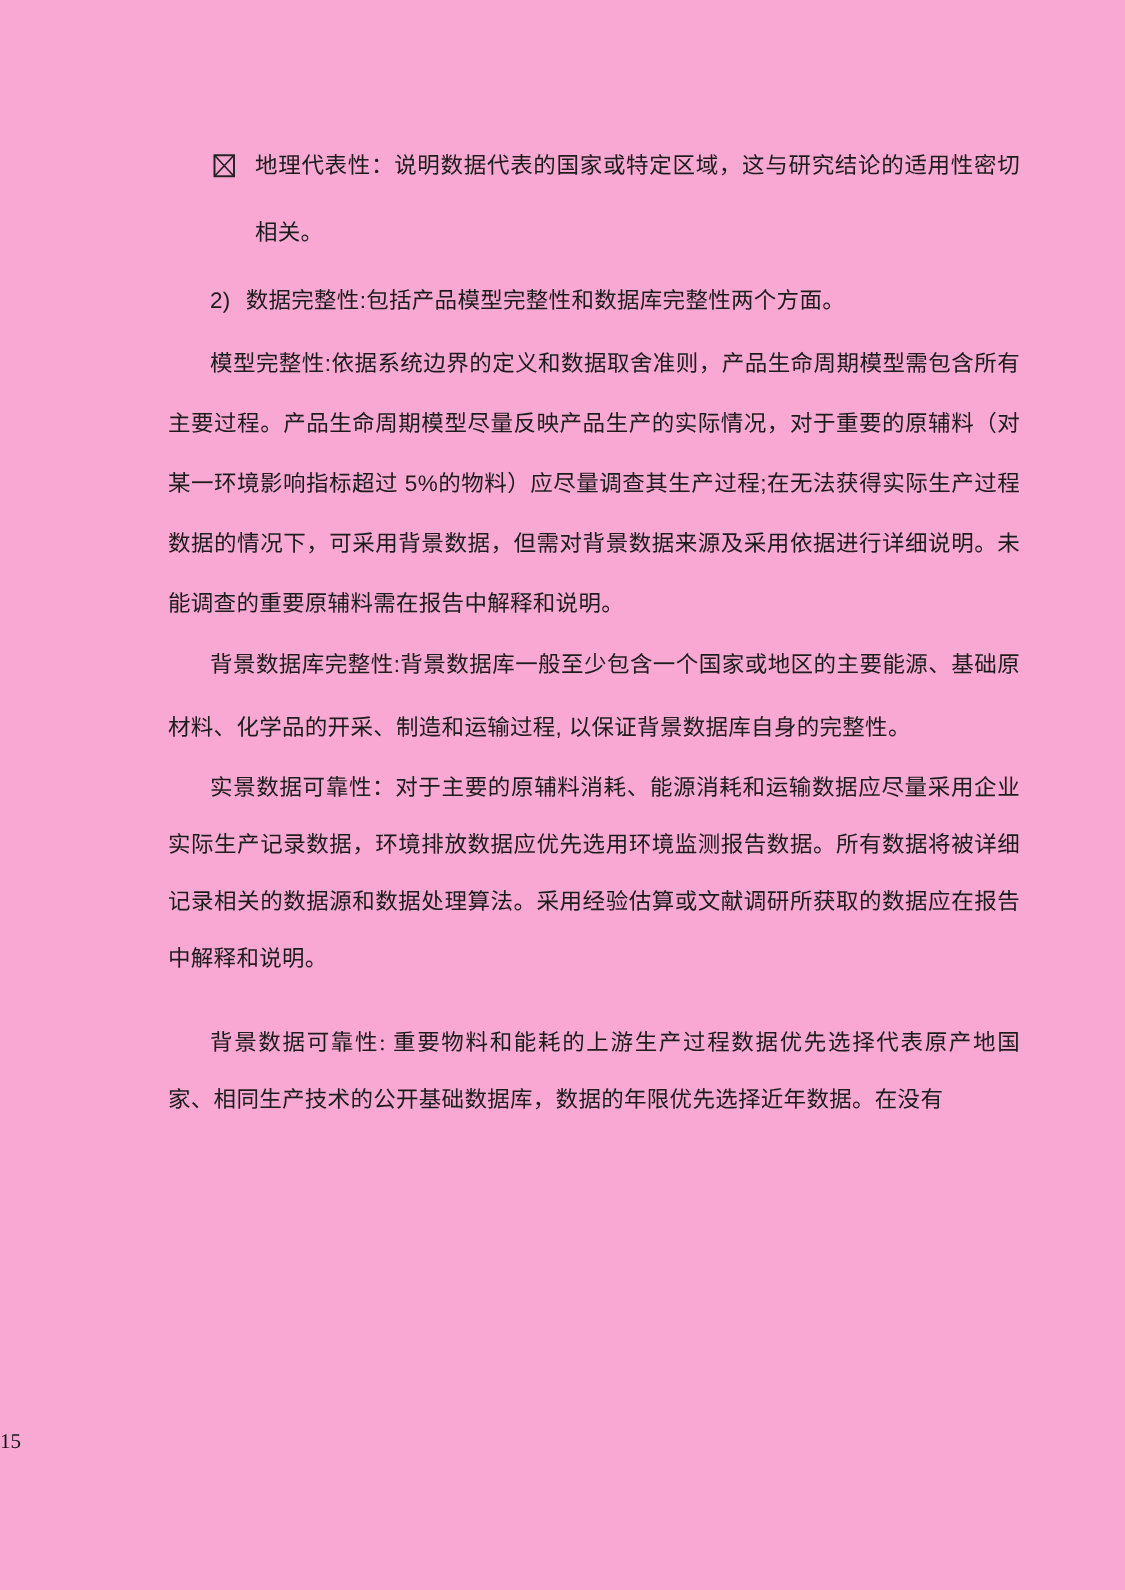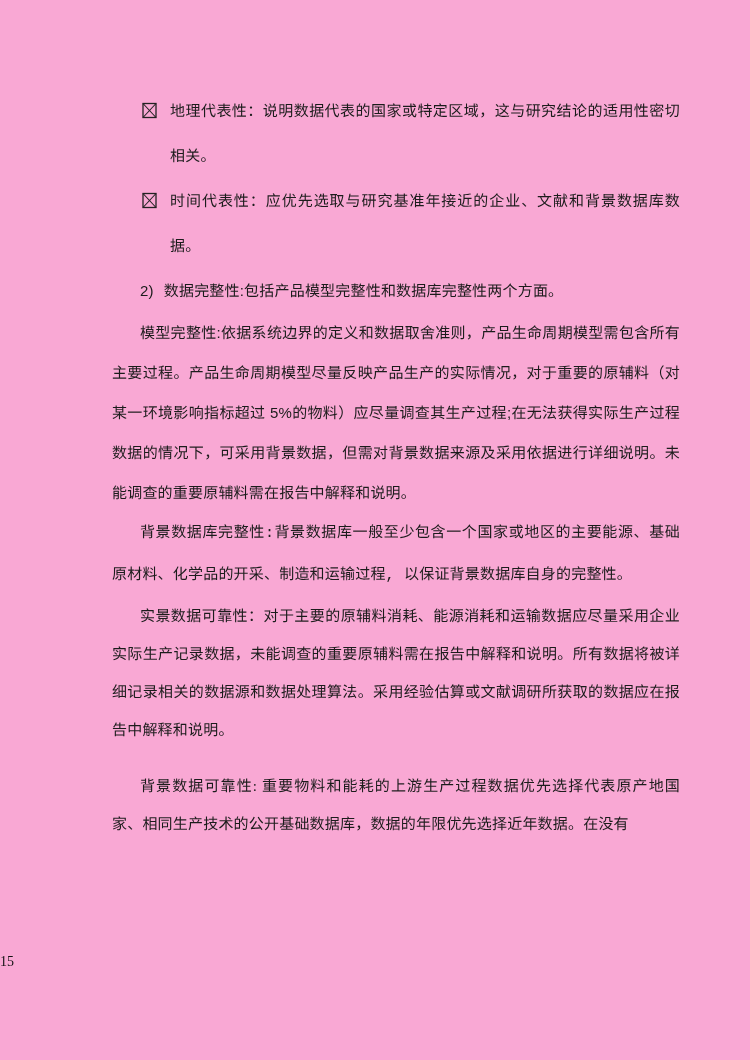--- a/index.html
+++ b/index.html
@@ -50,21 +50,21 @@
   }
   .numbered .num {
     display: inline-block;
     margin-right: 10px;
   }
   
   .para {
     text-indent: 28px;
     line-height: 40px;
   }
-  .para.lh42 { line-height: 42px; font-family: Liberation Mono, monospace; }
+  .para.lh42 { line-height: 42px; }
   .para.lh38 { line-height: 38px; }
   .para.gap-top { margin-top: 18px; font-family: Liberation Serif, serif; }
   .footer {
     position: absolute;
     left: 0;
     right: 0;
     top: 953px;
     font-family: "Liberation Serif", serif;
     font-weight: 400;
     font-size: 14px;
@@ -82,41 +82,31 @@
       <span class="marker">
         <svg width="15" height="17" viewBox="0 0 15 17">
           <rect x="1" y="1.5" width="13" height="14" fill="none" stroke="#222" stroke-width="1.3"></rect>
           <line x1="1" y1="1.5" x2="14" y2="15.5" stroke="#222" stroke-width="1.1"></line>
           <line x1="14" y1="1.5" x2="1" y2="15.5" stroke="#222" stroke-width="1.1"></line>
         </svg>
       </span>
       <span>地理代表性：说明数据代表的国家或特定区域，这与研究结论的适用性密切相关。</span>
     </div>
 
-    <div class="bullet">
-      <span class="marker">
-        <svg width="15" height="17" viewBox="0 0 15 17">
-          <rect x="1" y="1.5" width="13" height="14" fill="none" stroke="#222" stroke-width="1.3"></rect>
-          <line x1="1" y1="1.5" x2="14" y2="15.5" stroke="#222" stroke-width="1.1"></line>
-          <line x1="14" y1="1.5" x2="1" y2="15.5" stroke="#222" stroke-width="1.1"></line>
-        </svg>
-      </span>
-      <span>时间代表性：应优先选取与研究基准年接近的企业、文献和背景数据库数据。</span>
-    </div>
 
 
     <div class="numbered">
       <span class="num">2)</span><span>数据完整性:包括产品模型完整性和数据库完整性两个方面。</span>
     </div>
 
     <div class="para">模型完整性:依据系统边界的定义和数据取舍准则，产品生命周期模型需包含所有主要过程。产品生命周期模型尽量反映产品生产的实际情况，对于重要的原辅料（对某一环境影响指标超过 5%的物料）应尽量调查其生产过程;在无法获得实际生产过程数据的情况下，可采用背景数据，但需对背景数据来源及采用依据进行详细说明。未能调查的重要原辅料需在报告中解释和说明。</div>
 
     <div class="para lh42">背景数据库完整性:背景数据库一般至少包含一个国家或地区的主要能源、基础原材料、化学品的开采、制造和运输过程, 以保证背景数据库自身的完整性。</div>
 
 
-    <div class="para lh38">实景数据可靠性：对于主要的原辅料消耗、能源消耗和运输数据应尽量采用企业实际生产记录数据，未能调查的重要原辅料需在报告中解释和说明。所有数据将被详细记录相关的数据源和数据处理算法。采用经验估算或文献调研所获取的数据应在报告中解释和说明。</div>
+    <div class="para lh38">实景数据可靠性：对于主要的原辅料消耗、能源消耗和运输数据应尽量采用企业实际生产记录数据，环境排放数据应优先选用环境监测报告数据。所有数据将被详细记录相关的数据源和数据处理算法。采用经验估算或文献调研所获取的数据应在报告中解释和说明。</div>
 
     <div class="para lh38 gap-top">背景数据可靠性: 重要物料和能耗的上游生产过程数据优先选择代表原产地国家、相同生产技术的公开基础数据库，数据的年限优先选择近年数据。在没有</div>
 
   </div>
 
   <div class="footer">15</div>
 </div>
 
 </body></html>

